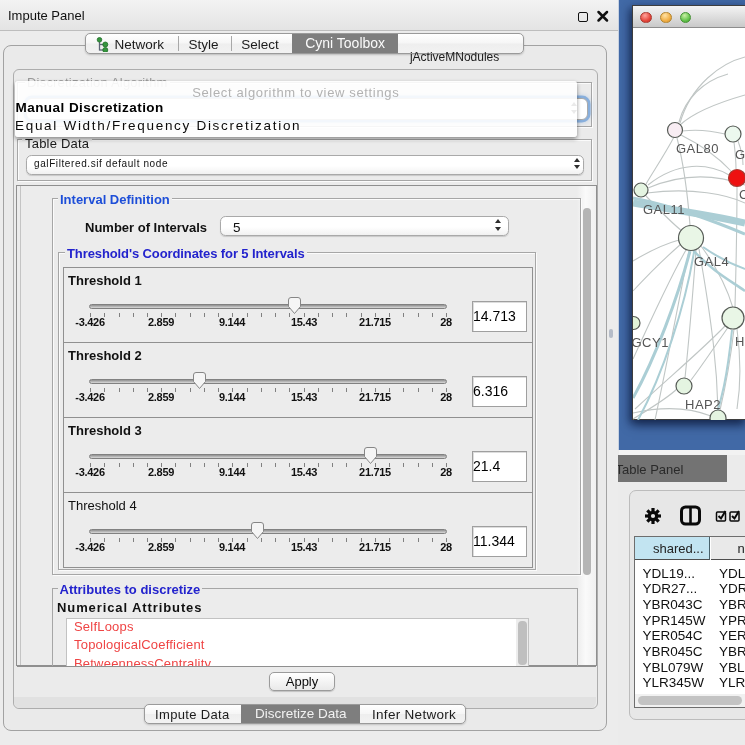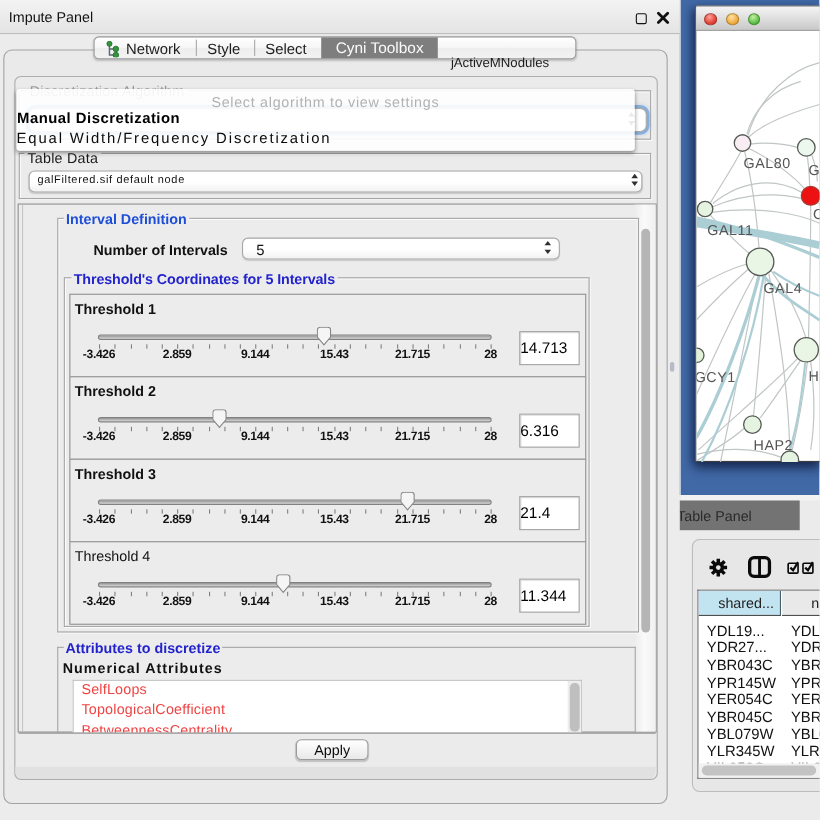--- a/index.html
+++ b/index.html
@@ -382,20 +382,25 @@
   <div class="abs" style="left:66px;top:618px;width:463px;height:48px;background:#fff;border:1px solid #c2c2c2;border-bottom:none;overflow:hidden">
     <div class="abs" style="left:7px;top:-1px;line-height:18.4px;color:#ef4444;font-size:13px;letter-spacing:0.2px">SelfLoops<br>TopologicalCoefficient<br>BetweennessCentrality</div>
     <div class="abs" style="left:449px;top:0;width:13px;height:48px;background:#ededed">
       <div class="abs" style="left:2px;top:2px;width:9px;height:44px;background:#bfbfbf;border-radius:4px"></div>
     </div>
   </div>
   <div class="abs" style="left:16.5px;top:666.3px;width:579px;height:1px;background:#8f8f8f"></div>
 
   <div class="abs" style="left:269px;top:672px;width:66px;height:19px;background:linear-gradient(#ffffff,#f4f4f4 50%,#e9e9e9);border:1px solid #9b9b9b;border-radius:5px;text-align:center;line-height:17px;color:#0a0a0a;box-shadow:0 1px 1px rgba(0,0,0,.18)">Apply</div>
 
+  <div class="abs" style="left:143.5px;top:704px;width:322.5px;height:20px;background:linear-gradient(#ffffff,#f6f6f6 48%,#eeeeee 52%,#f2f2f2);border:1px solid #9a9a9a;border-radius:5px;box-shadow:0 1px 2px rgba(0,0,0,.18)">
+    <span class="abs" style="left:10.5px;top:2px;color:#1c1c1c;font-size:13px;letter-spacing:0.35px">Impute Data</span>
+    <div class="abs" style="left:96.8px;top:0;width:119px;height:18px;background:#7e7e7e;color:#f2f2f2;text-align:center;line-height:18px;font-size:13.5px">Discretize Data</div>
+    <span class="abs" style="left:227.5px;top:2px;color:#1c1c1c;font-size:13.5px;letter-spacing:0.3px">Infer Network</span>
+  </div>
 
   <div class="abs" style="left:609px;top:329px;width:4px;height:9px;background:#b5bcc8;border-radius:2px"></div>
 </div>
 
 <div class="abs" style="left:14.5px;top:81px;width:562.5px;height:55.5px;background:rgba(255,255,255,.9);border-radius:3px;box-shadow:0 2px 4px rgba(0,0,0,.42)">
   <div style="text-align:center;color:#b2b2b2;padding-top:3.5px;height:19px;font-size:13px;letter-spacing:0.65px">Select algorithm to view settings</div>
   <div style="font-weight:bold;color:#000;padding-left:1px;height:18px;font-size:13.5px;letter-spacing:0.45px">Manual Discretization</div>
   <div style="color:#0a0a0a;padding-left:0.5px;height:18px;font-size:13.5px;letter-spacing:1.7px">Equal Width/Frequency Discretization</div>
 </div>
 

